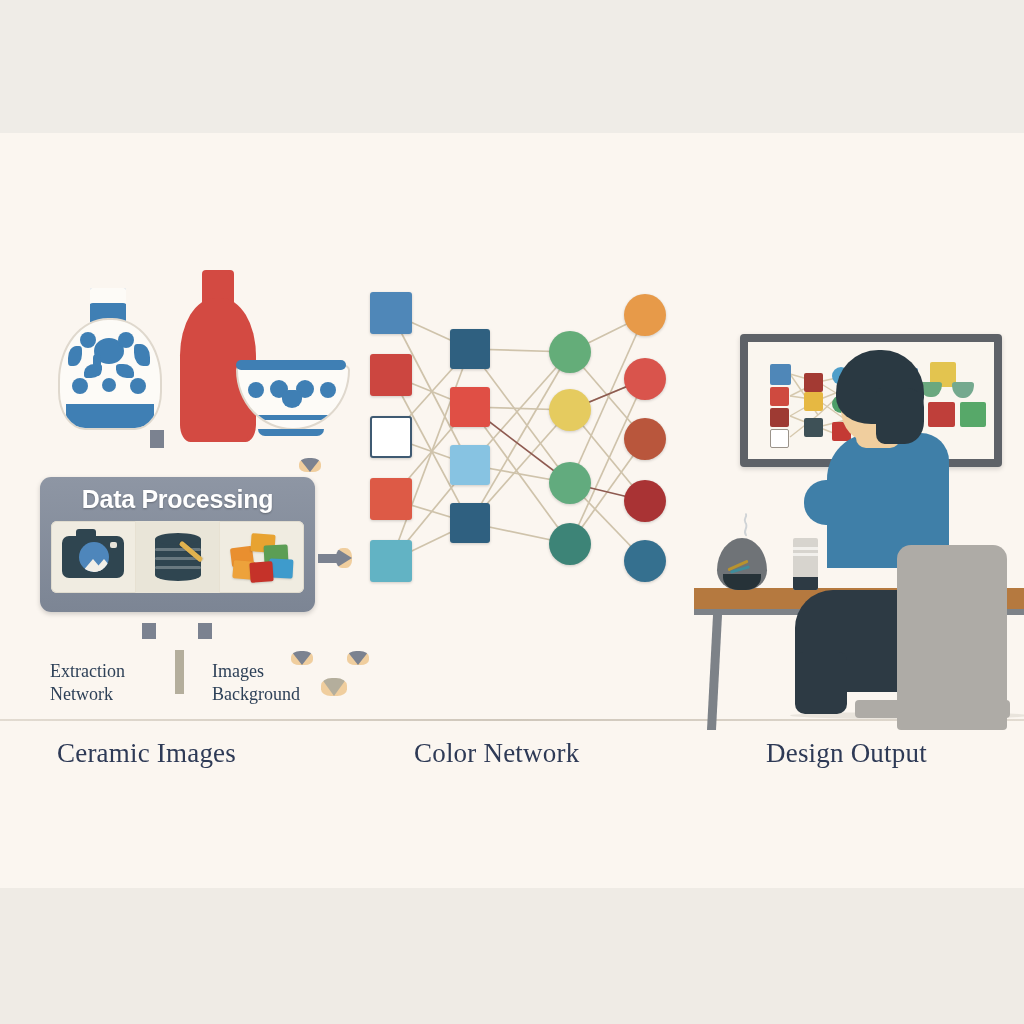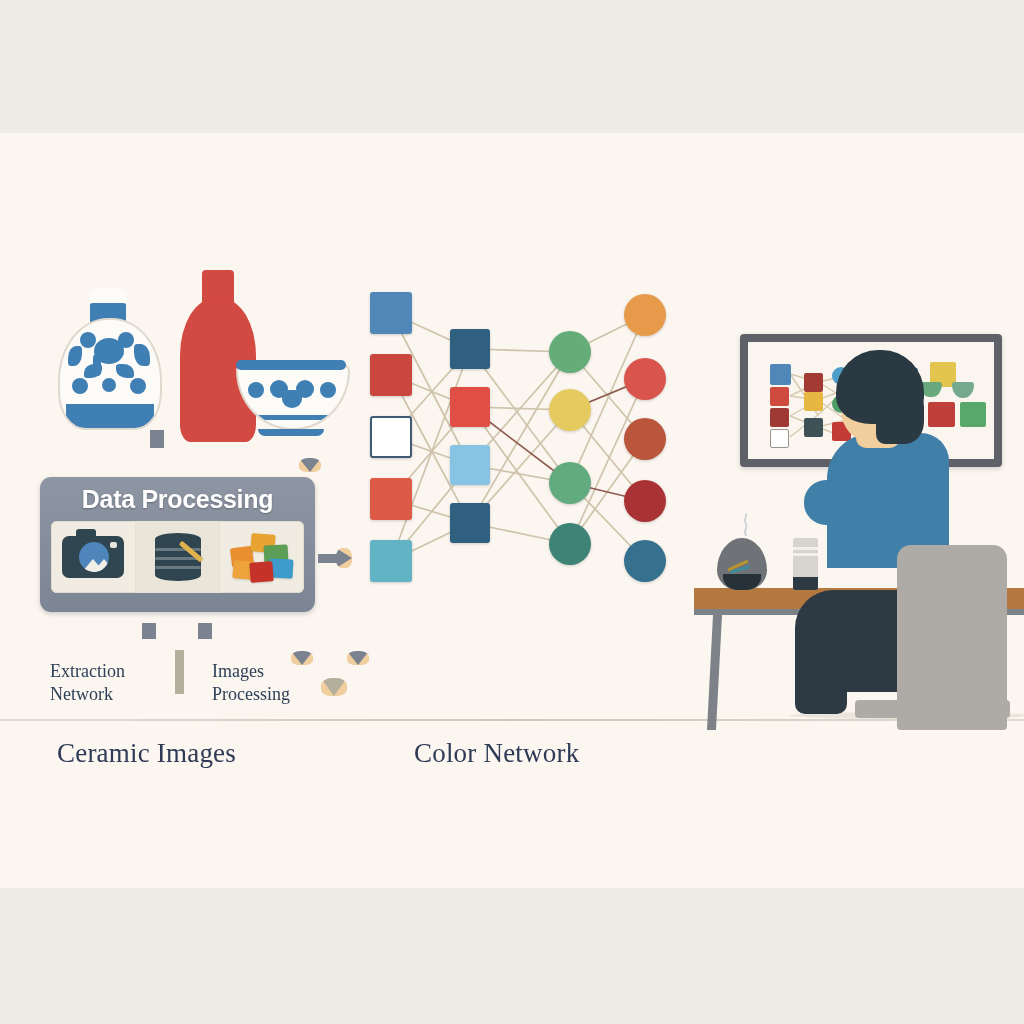--- a/index.html
+++ b/index.html
@@ -275,21 +275,21 @@
     <div class="shaft" style="height:44px;width:9px;"></div>
     <div class="head" style="border-left-width:13px;border-right-width:13px;border-top-width:18px;"></div>
   </div>
 
   <div class="sublabel" style="left:50px;top:660px;">
     <div>Extraction</div>
     <div>Network</div>
   </div>
   <div class="sublabel" style="left:212px;top:660px;">
     <div>Images</div>
-    <div>Processing</div>
+    <div>Background</div>
   </div>
 
   <div class="net">
     <svg width="330" height="300">
       <g stroke="#cfc3ab" stroke-width="1.7" fill="none">
         <line x1="36" y1="33" x2="115" y2="69"></line>
         <line x1="36" y1="33" x2="115" y2="185"></line>
         <line x1="36" y1="95" x2="115" y2="127"></line>
         <line x1="36" y1="95" x2="115" y2="243"></line>
         <line x1="36" y1="157" x2="115" y2="69"></line>
@@ -431,14 +431,15 @@
     <div class="neck"></div>
     <div class="head"></div>
     <div class="hair"></div>
     <div class="hair2"></div>
     <div class="chair"></div>
     <div class="chair-base"></div>
   </div>
 
   <div class="caption" style="left:57px;">Ceramic Images</div>
   <div class="caption" style="left:414px;">Color Network</div>
+  <div class="caption" style="left:766px;">Design Output</div>
 
 </div>
 
 </body></html>

